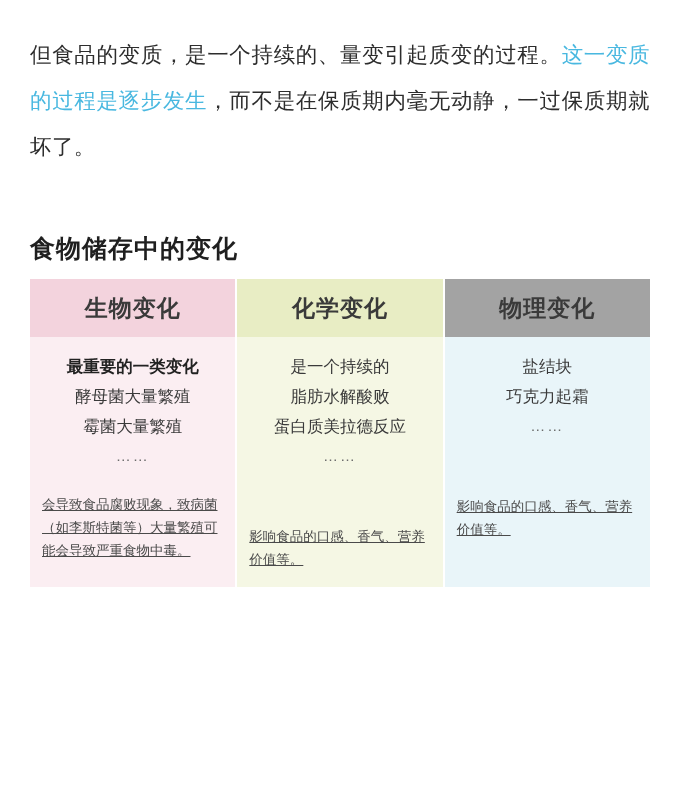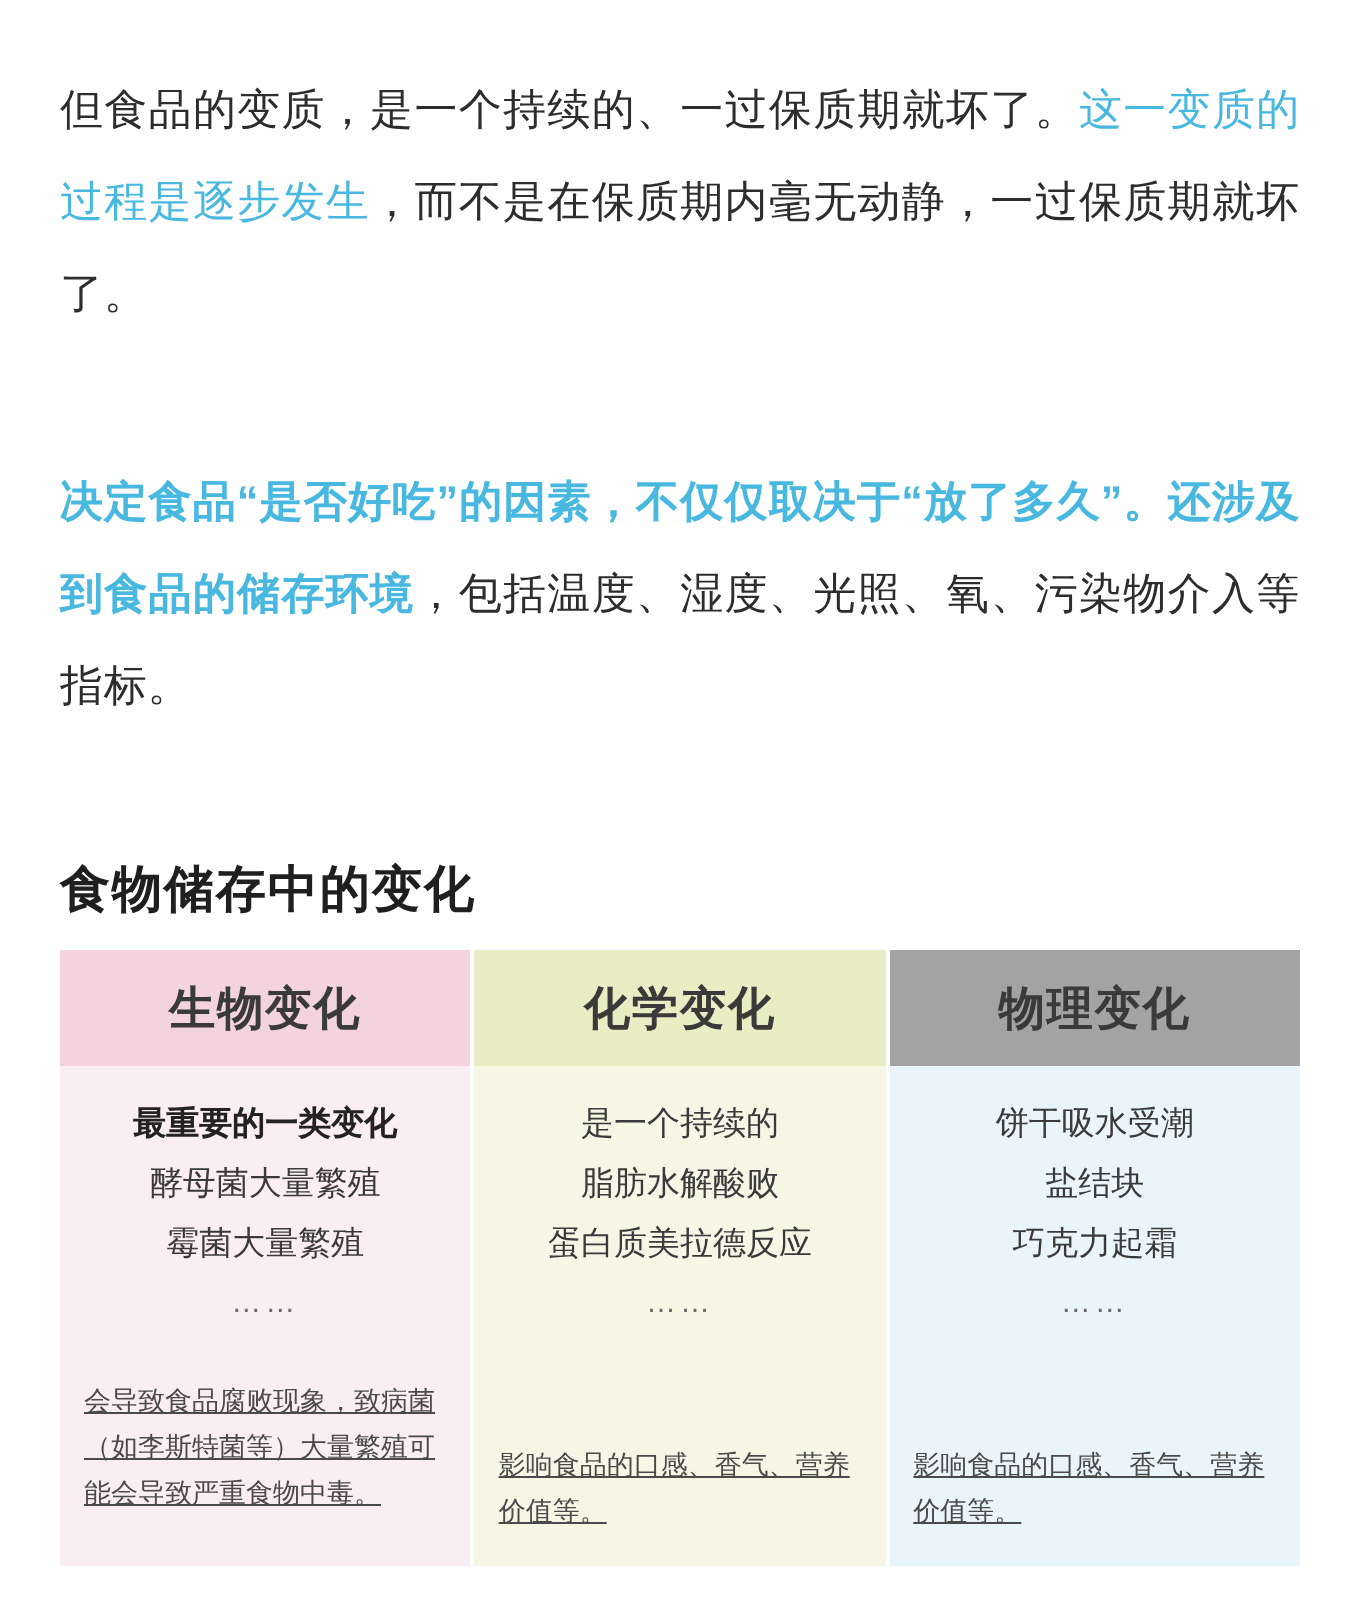--- a/index.html
+++ b/index.html
@@ -117,26 +117,23 @@
 
   .spacer-sm { height: 10px; }
   .spacer-md { height: 22px; }
 </style>
 </head>
 <body>
 
 <div class="page">
 
   <p class="para first">
-    <span>但食品的变质，是一个持续的、一过保质期就坏了。</span><span class="hl-plain">这一变质的过程是逐步发生</span><span>，而不是在保质期内毫无动静，一过保质期就坏了。</span>
+    <span>但食品的变质，是一个持续的、量变引起质变的过程。</span><span class="hl-plain">这一变质的过程是逐步发生</span><span>，而不是在保质期内毫无动静，一过保质期就坏了。</span>
   </p>
 
-  <p class="para second">
-    <span class="hl">决定食品“是否好吃”的因素，不仅仅取决于“放了多久”。还涉及到食品的储存环境</span><span>，包括温度、湿度、光照、氧、污染物介入等指标。</span>
-  </p>
 
   <div class="table-block">
     <div class="table-title">食物储存中的变化</div>
 
     <div class="table">
 
       <div class="col col-bio">
         <div class="col-head">生物变化</div>
         <div class="col-body">
           <div class="item bold">最重要的一类变化</div>
@@ -158,21 +155,20 @@
           <div class="spacer-md"></div>
           <div class="spacer-md"></div>
           <div class="spacer-sm"></div>
           <div class="note">影响食品的口感、香气、营养价值等。</div>
         </div>
       </div>
 
       <div class="col col-phys">
         <div class="col-head">物理变化</div>
         <div class="col-body">
-          <div class="item">饼干吸水受潮</div>
           <div class="item">盐结块</div>
           <div class="item">巧克力起霜</div>
           <div class="dots">……</div>
           <div class="spacer-md"></div>
           <div class="spacer-md"></div>
           <div class="spacer-sm"></div>
           <div class="note">影响食品的口感、香气、营养价值等。</div>
         </div>
       </div>
 

